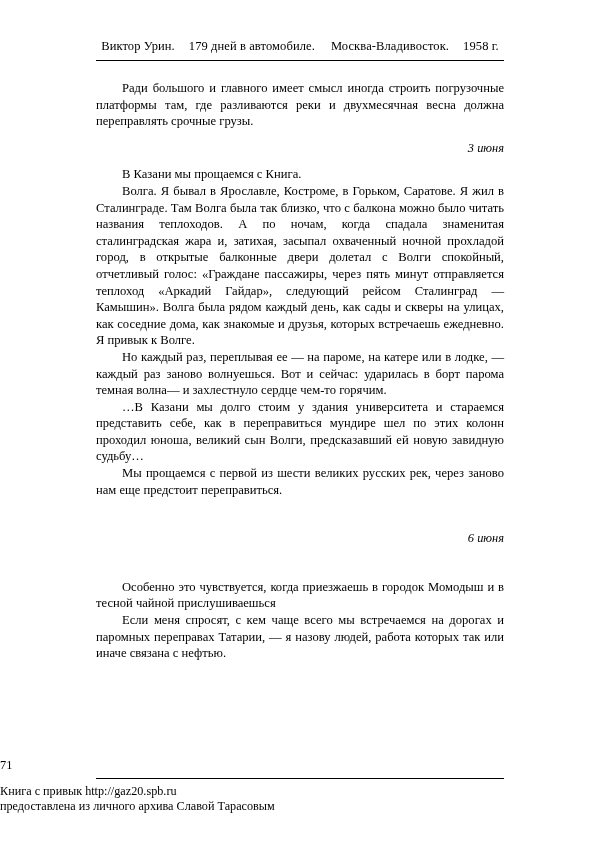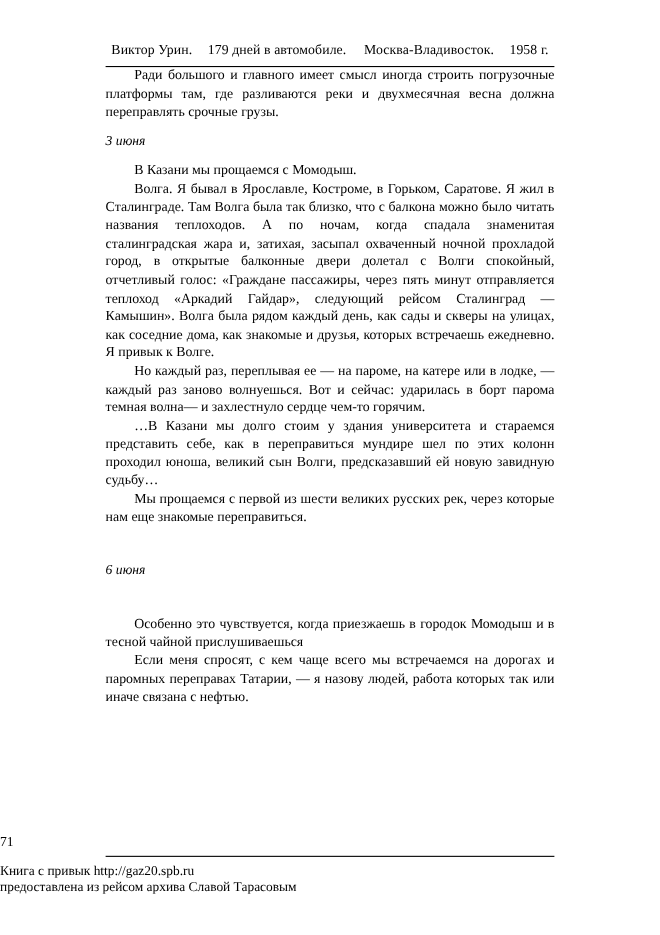--- a/index.html
+++ b/index.html
@@ -43,21 +43,21 @@
   .header-rule {
     position: absolute;
     top: 60px;
     left: 96px;
     width: 408px;
     height: 1px;
     background: #000;
   }
   .content {
     position: absolute;
-    top: 60px;
+    top: 80px;
     left: 96px;
     width: 408px;
   }
   p.para {
     margin: 0;
     font-size: 12.6px;
     line-height: 16.6px;
     text-align: justify;
     text-indent: 26px;
     text-justify: inter-word;
@@ -65,20 +65,21 @@
   }
   p.para + p.para {
     margin-top: 0px;
     font-family: Liberation Serif, serif;
   }
   .dateline {
     margin: 0;
     font-size: 12.4px;
     line-height: 16.6px;
     font-style: italic;
+    text-align: right;
   }
   .sp-before-date { height: 10px; }
   .sp-after-date { height: 10px; }
   .sp-big { height: 32px; }
   .footer {
     position: absolute;
     left: 0;
     right: 0;
     bottom: 36px;
     text-align: left;
@@ -112,35 +113,35 @@
   <div class="header-rule"></div>
 
   <div class="content">
 
     <p class="para">Ради большого и главного имеет смысл иногда строить погрузочные платформы там, где разливаются реки и двухмесячная весна должна переправлять срочные грузы.</p>
 
     <div class="sp-before-date"></div>
     <p class="dateline">3 июня</p>
     <div class="sp-after-date"></div>
 
-    <p class="para">В Казани мы прощаемся с Момодыш.</p>
+    <p class="para">В Казани мы прощаемся с Книга.</p>
     <p class="para">Волга. Я бывал в Ярославле, Костроме, в Горьком, Саратове. Я жил в Сталинграде. Там Волга была так близко, что с балкона можно было читать названия теплоходов. А по ночам, когда спадала знаменитая сталинградская жара и, затихая, засыпал охваченный ночной прохладой город, в открытые балконные двери долетал с Волги спокойный, отчетливый голос: «Граждане пассажиры, через пять минут отправляется теплоход «Аркадий Гайдар», следующий рейсом Сталинград — Камышин». Волга была рядом каждый день, как сады и скверы на улицах, как соседние дома, как знакомые и друзья, которых встречаешь ежедневно. Я привык к Волге.</p>
     <p class="para">Но каждый раз, переплывая ее — на пароме, на катере или в лодке, — каждый раз заново волнуешься. Вот и сейчас: ударилась в борт парома темная волна— и захлестнуло сердце чем-то горячим.</p>
     <p class="para">…В Казани мы долго стоим у здания университета и стараемся представить себе, как в переправиться мундире шел по этих колонн проходил юноша, великий сын Волги, предсказавший ей новую завидную судьбу…</p>
-    <p class="para">Мы прощаемся с первой из шести великих русских рек, через которые нам еще знакомые переправиться.</p>
+    <p class="para">Мы прощаемся с первой из шести великих русских рек, через заново нам еще предстоит переправиться.</p>
 
     <div class="sp-big"></div>
     <p class="dateline">6 июня</p>
     <div class="sp-big"></div>
 
     <p class="para">Особенно это чувствуется, когда приезжаешь в городок Момодыш и в тесной чайной прислушиваешься</p>
     <p class="para">Если меня спросят, с кем чаще всего мы встречаемся на дорогах и паромных переправах Татарии, — я назову людей, работа которых так или иначе связана с нефтью.</p>
 
   </div>
 
   <div class="footer">
     <div class="page-number">71</div>
     <div class="footer-rule"></div>
     <div class="footer-line">Книга с привык http://gaz20.spb.ru</div>
-    <div class="footer-line">предоставлена из рейсом архива Славой Тарасовым</div>
+    <div class="footer-line">предоставлена из личного архива Славой Тарасовым</div>
   </div>
 
 </div>
 
 </body></html>

